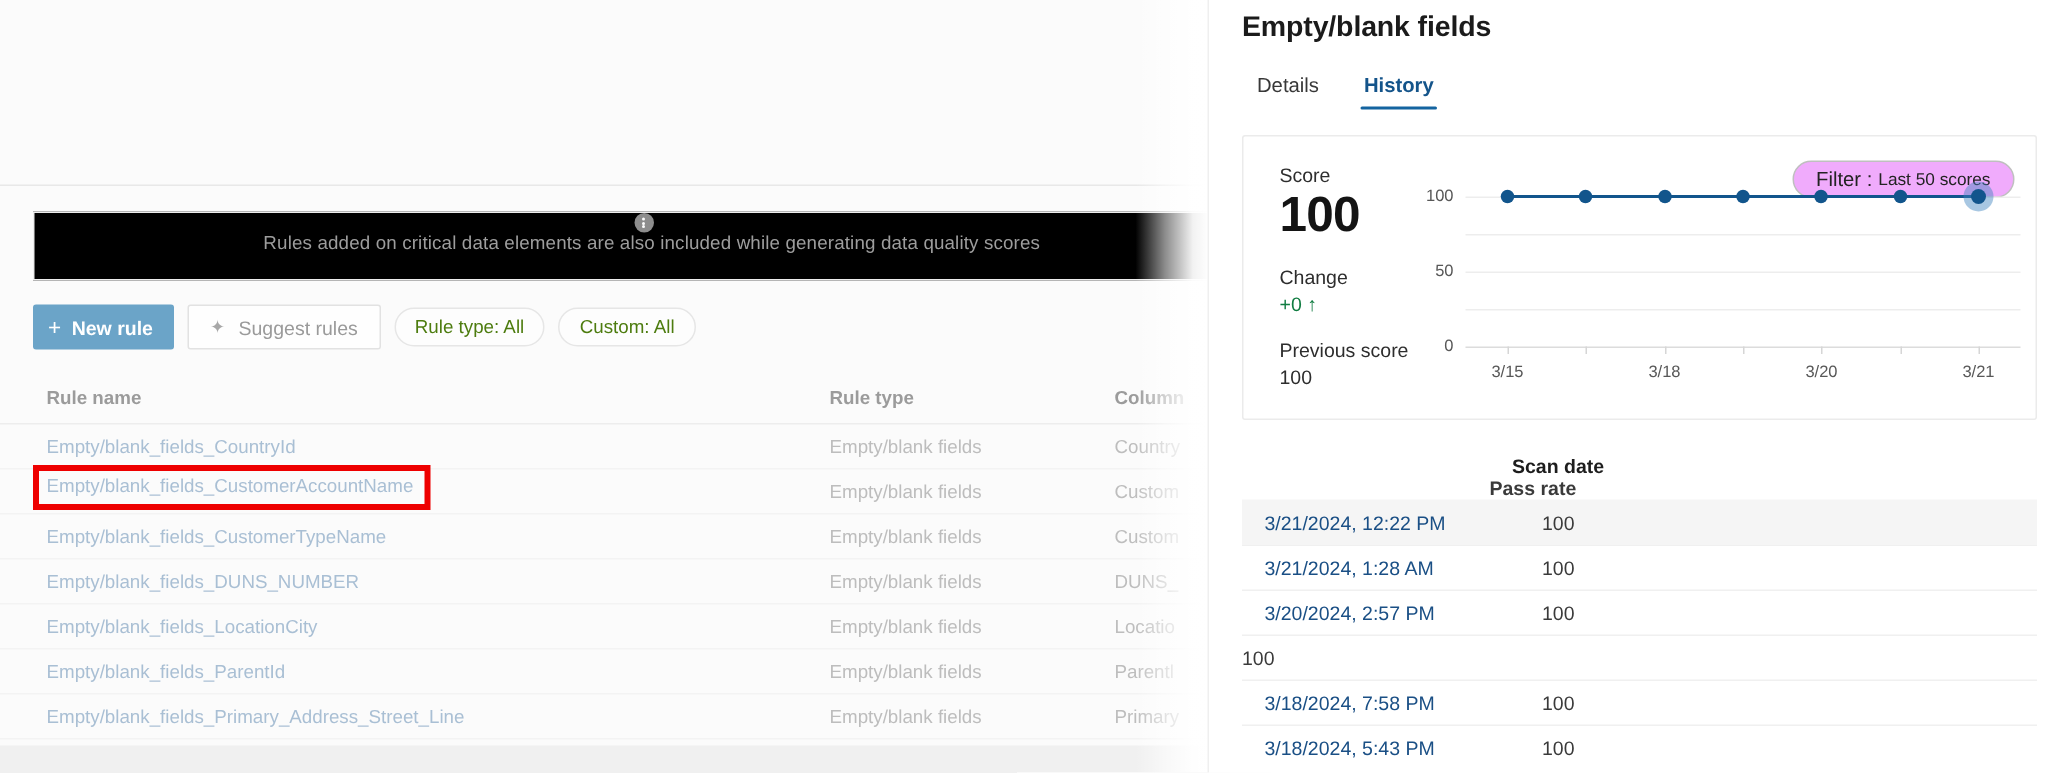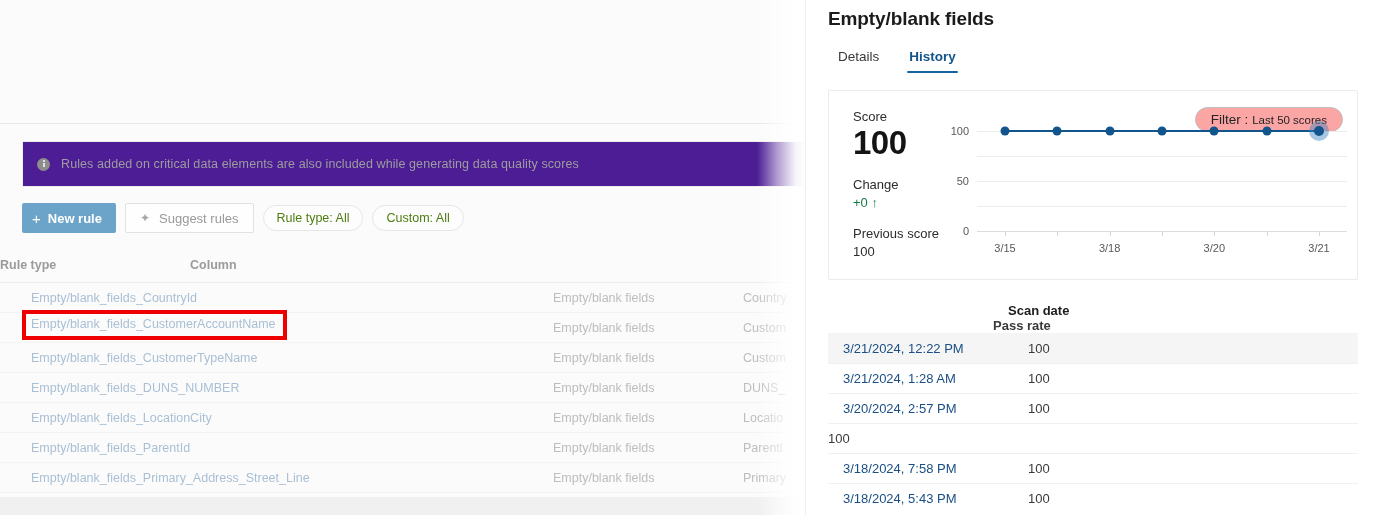--- a/index.html
+++ b/index.html
@@ -20,24 +20,25 @@
   }
   .bg-topdivider {
     position: absolute; left: 0; top: 123px; width: 820px; height: 1px;
     background: #e8e8e8;
   }
 
   
   .info-banner {
     position: absolute; left: 22px; top: 141px;
     width: 800px; height: 46px;
-    background: #4c1d95;
+    background: #000000;
     border: 1px solid #ededed;
     display: flex; align-items: center;
     padding-left: 14px;
+    flex-direction: column;
   }
   .info-icon {
     width: 13px; height: 13px; border-radius: 50%;
     background: #8d8d8d; flex: none;
     position: relative;
   }
   .info-icon::after {
     content: ""; position: absolute; left: 5.5px; top: 2.5px;
     width: 2px; height: 2px; background: #fcfcfc; border-radius: 50%;
     box-shadow: 0 3px 0 0 #fcfcfc, 0 5px 0 0 #fcfcfc;
@@ -170,21 +171,21 @@
   }
   .change-value { font-size: 13px; color: #107c41; margin-top: 3px; }
   .change-block { margin-top: 16px; }
   .prev-block { margin-top: 16px; }
   .prev-value { font-size: 13px; color: #2d2d2d; margin-top: 3px; }
 
   .filter-pill {
     position: absolute; right: 14px; top: 16px;
     height: 25px; padding: 0 15px;
     border: 1px solid #bfbfbf; border-radius: 13px;
-    background: #fca5a5;
+    background: #f0abfc;
     display: flex; align-items: center; gap: 4px;
     cursor: pointer; white-space: nowrap;
     font-family: "Liberation Sans", sans-serif;
   }
   .filter-key { font-size: 13.5px; color: #232323; }
   .filter-val { font-size: 11.5px; color: #232323; }
 
   
   .chart { position: absolute; left: 118px; top: 40px; width: 400px; height: 135px; }
   .y-lab {
@@ -245,20 +246,21 @@
       <button class="btn-suggest">
         <span class="sparkle-icon">✦</span>
         <span>Suggest rules</span>
       </button>
       <div class="pill">Rule type: All</div>
       <div class="pill">Custom: All</div>
     </div>
 
     <div class="rules-table">
       <div class="rules-head">
+        <div class="col-name">Rule name</div>
         <div class="col-type">Rule type</div>
         <div class="col-col">Column</div>
       </div>
       <div id="rules-body">
           <div class="rules-row">
             <div class="col-name"><span class="rule-link">Empty/blank_fields_CountryId</span></div>
             <div class="col-type rule-type-cell">Empty/blank fields</div>
             <div class="col-col rule-col-cell">Country</div>
           </div>
           <div class="rules-row">

